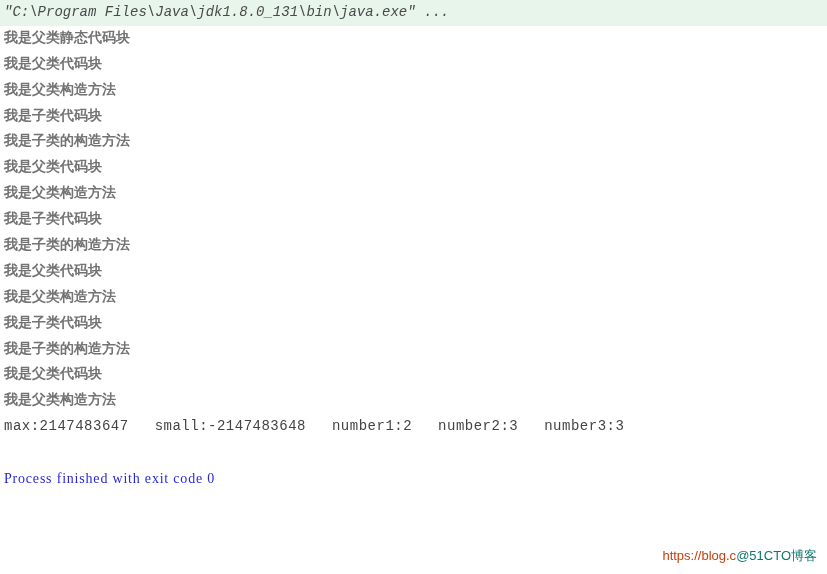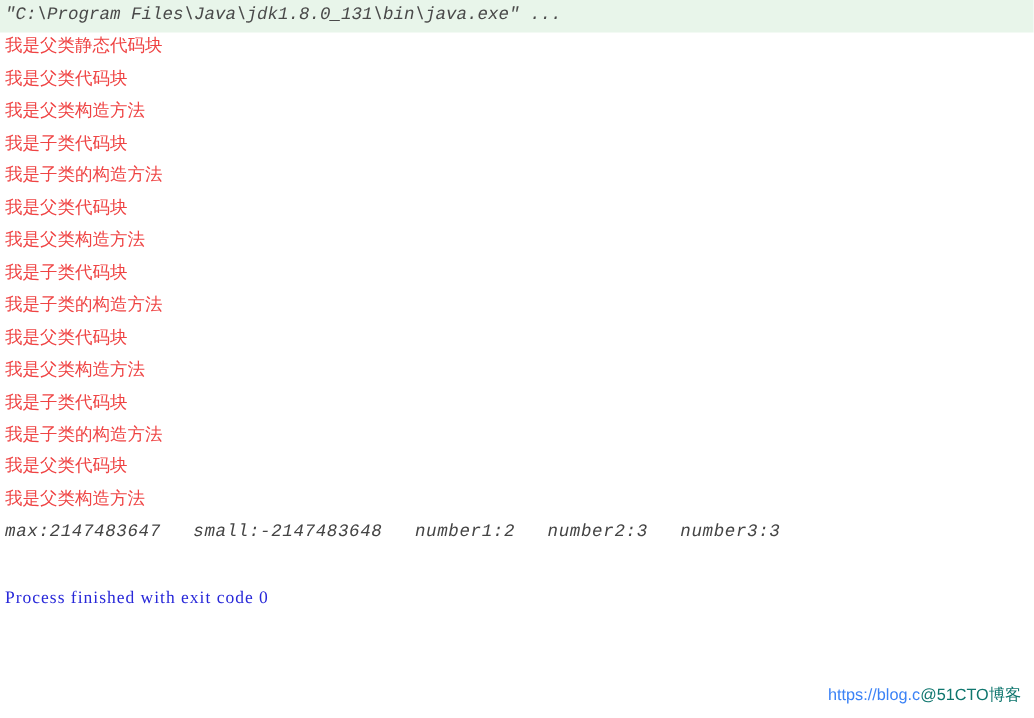--- a/index.html
+++ b/index.html
@@ -24,28 +24,28 @@
     }
     .command-line {
       background: #e8f5ea;
       color: #4a4a4a;
       padding: 0px 4px;
       font-style: italic;
       display: inline-block;
       width: 100%;
     }
     .output-line {
-      color: #ef4444;
+      color: #737373;
       padding-left: 4px;
+      font-weight: bold;
     }
     .values-line {
       color: #444444;
       padding-left: 4px;
       letter-spacing: 0.5px;
-      font-style: italic;
     }
     .separator {
       display: inline-block;
       width: 26px;
     }
     .blank-line {
       height: 1.85em;
     }
     .exit-line {
       color: #2828d9;
@@ -54,21 +54,21 @@
       font-family: Liberation Serif, serif;
     }
     .watermark {
       position: absolute;
       right: 10px;
       bottom: 6px;
       font-size: 13px;
       font-family: "Microsoft YaHei", Arial, sans-serif;
     }
     .watermark .fade {
-      color: #3b82f6;
+      color: #c2410c;
     }
     .watermark .main {
       color: #0f766e;
       margin-top: 34px;
     }
   </style>
 </head>
 <body>
 
 <div class="console-output">

